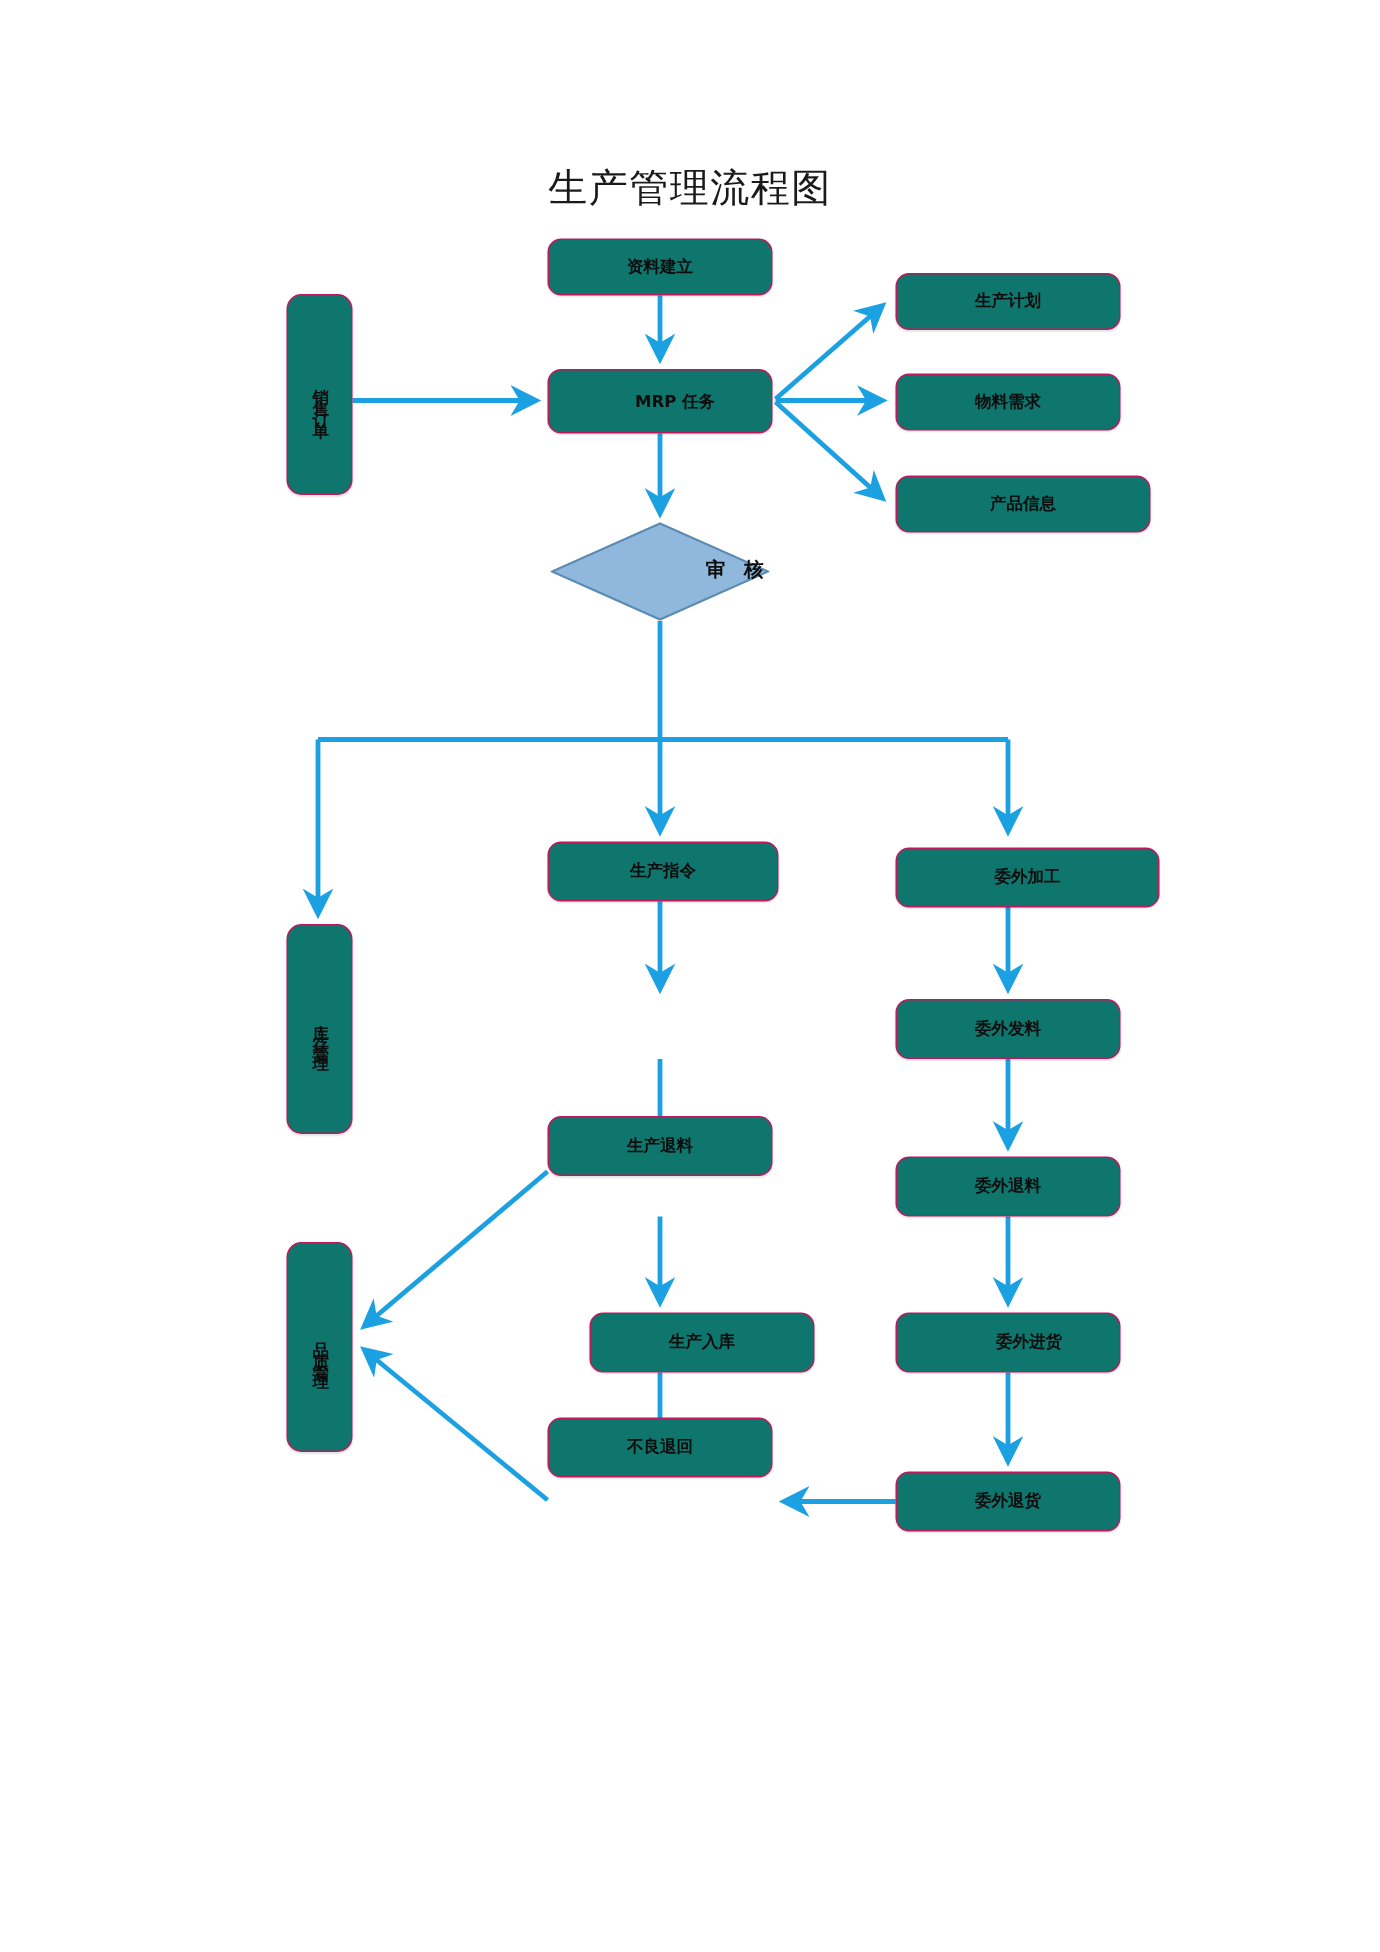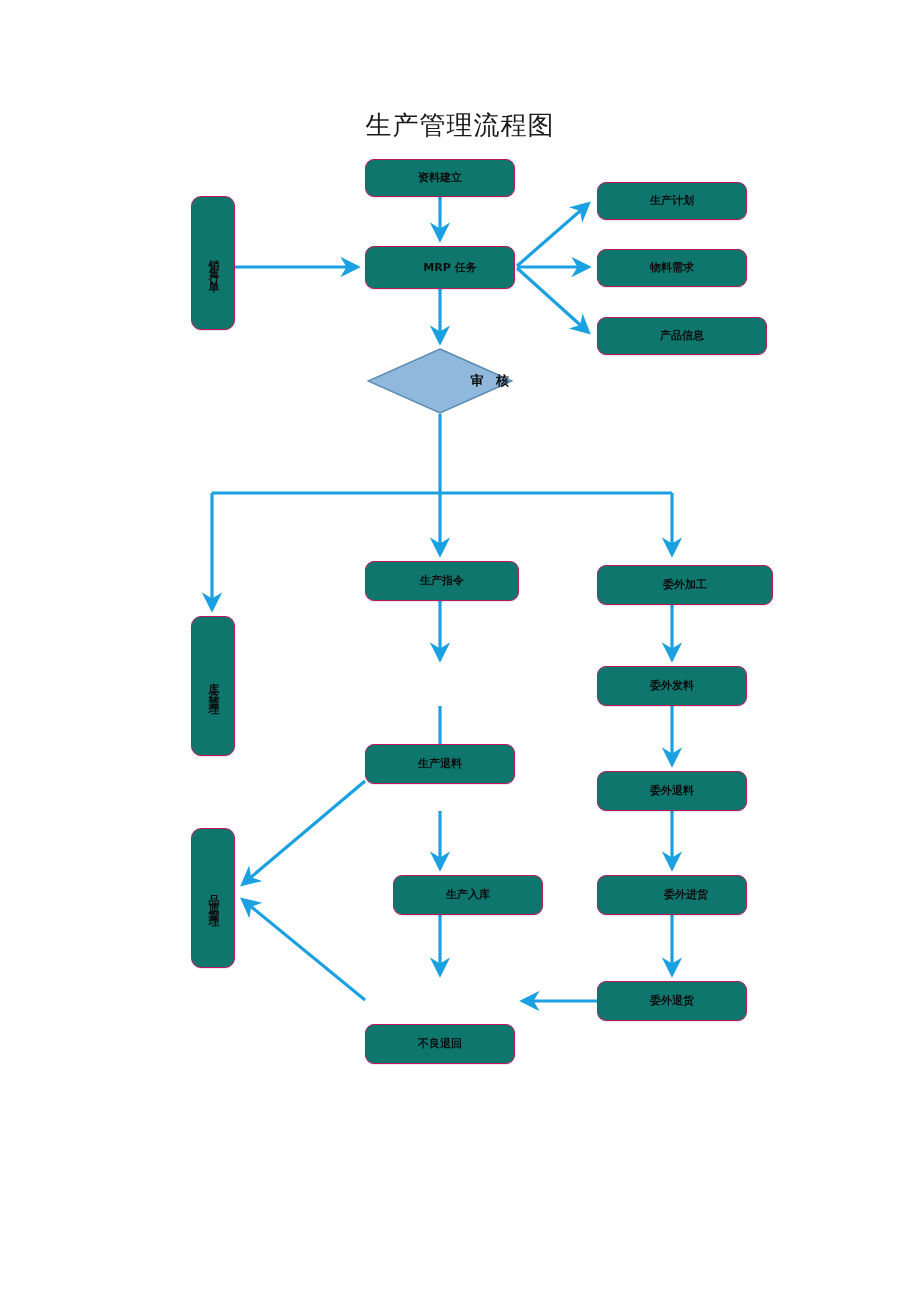--- a/index.html
+++ b/index.html
@@ -178,21 +178,21 @@
 
 
   <div class="node" style="left:365px; top:744px; width:150px; height:40px;">
     <span>生产退料</span>
   </div>
 
   <div class="node" style="left:365px; top:875px; width:150px; height:40px;margin-left:28px;">
     <span>生产入库</span>
   </div>
 
-  <div class="node" style="left:365px; top:1024px; width:150px; height:40px;">
+  <div class="node" style="left:365px; top:945px; width:150px; height:40px;">
     <span>不良退回</span>
   </div>
 
   <div class="node" style="left:597px; top:565px; width:176px; height:40px;">
     <span>委外加工</span>
   </div>
 
   <div class="node" style="left:597px; top:666px; width:150px; height:40px;">
     <span>委外发料</span>
   </div>

